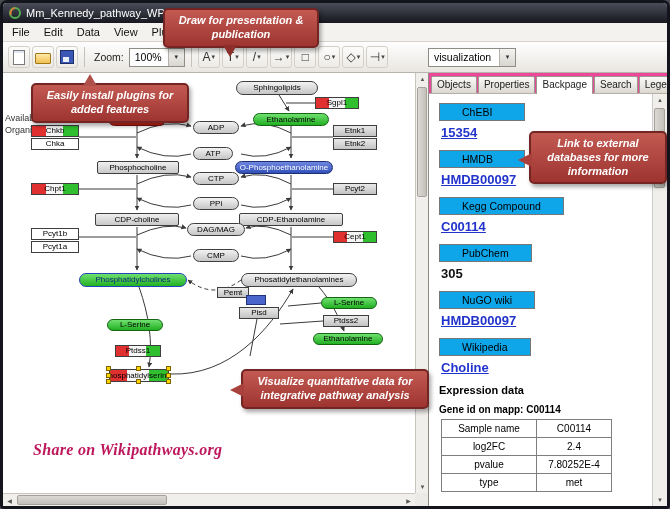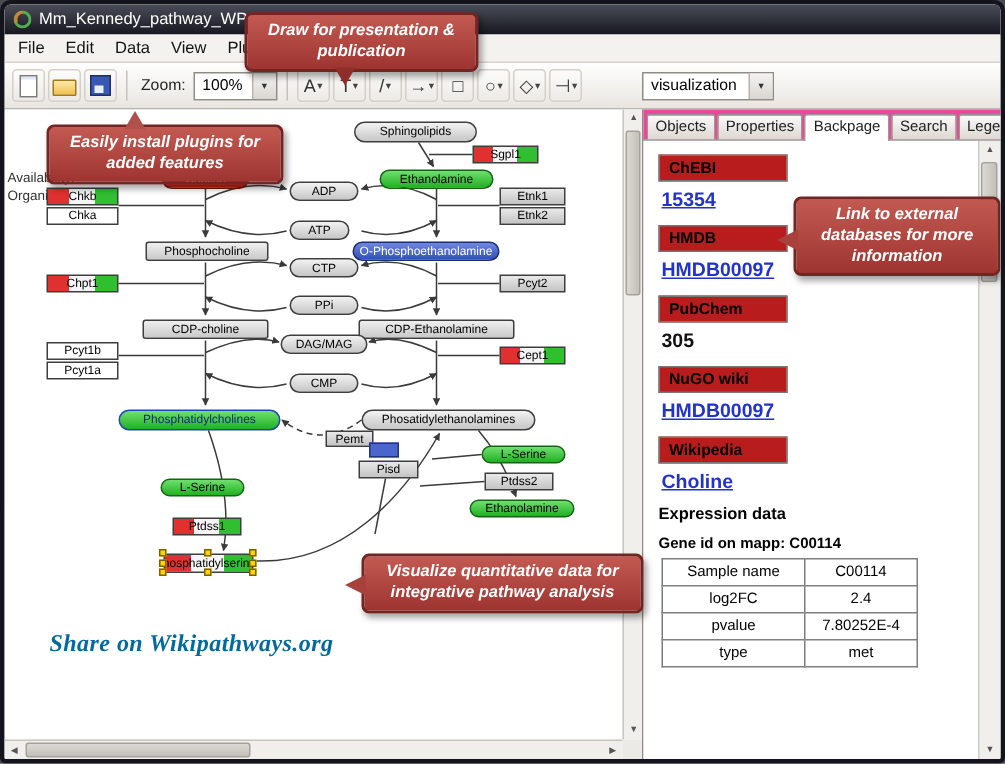--- a/index.html
+++ b/index.html
@@ -38,37 +38,37 @@
   .m-green{border-radius:7px;background:linear-gradient(#6fe06f,#22b022);border-color:#156515;}
   .m-green-pc{border-radius:7px;background:linear-gradient(#6fe06f,#22b022);border-color:#2244bb;color:#0d2a7d;}
   .m-blue{border-radius:7px;background:linear-gradient(#6f86e0,#3050b8);color:#fff;border-color:#1c2f70;}
   .r-gray{border-radius:2px;background:linear-gradient(#efefef,#c9c9c9);}
   .g-white{background:#fff;}
   .g-gray{background:linear-gradient(#e9e9e9,#c3c3c3);}
   .g-col{background:linear-gradient(90deg,#e03030 0 30%,#f5f5f5 30% 68%,#2fbf2f 68%);}
   .g-blue{background:#4a66cc;border-color:#22347a;}
   .handle{position:absolute;width:5px;height:5px;background:#ffd400;border:1px solid #7c6300;z-index:4;box-sizing:border-box;}
   .meta-label{position:absolute;left:2px;font-size:9px;color:#333;z-index:1;white-space:nowrap;}
-  .share-text{position:absolute;left:30px;top:348px;font-size:16px;font-weight:bold;font-style:italic;color:#0369a1;z-index:5;font-family:"Liberation Serif",serif;letter-spacing:.3px;}
+  .share-text{position:absolute;left:30px;top:368px;font-size:16px;font-weight:bold;font-style:italic;color:#be185d;z-index:5;font-family:"Liberation Serif",serif;letter-spacing:.3px;}
   
   .vscroll{position:absolute;top:0;right:0;bottom:13px;width:13px;background:#f1efec;border-left:1px solid #c9c6c0;box-sizing:border-box;}
   .hscroll{position:absolute;left:0;right:13px;bottom:0;height:13px;background:#f1efec;border-top:1px solid #c9c6c0;box-sizing:border-box;}
   .corner{position:absolute;right:0;bottom:0;width:13px;height:13px;background:#eceae6;}
   .sb-arrow{position:absolute;font-size:6px;color:#555;width:13px;height:12px;display:flex;align-items:center;justify-content:center;}
   .thumb{position:absolute;background:linear-gradient(90deg,#dcd9d4,#c3c0ba);border:1px solid #a5a29b;border-radius:2px;box-sizing:border-box;}
   .thumb-h{background:linear-gradient(#dcd9d4,#c3c0ba);}
   
   .sidebar{width:238px;flex:0 0 238px;background:#f4f2ef;border-left:1px solid #8f8c86;display:flex;flex-direction:column;min-height:0;}
   .tabstrip{display:flex;align-items:flex-end;height:21px;flex:0 0 21px;padding:2px 2px 0;gap:1px;background:#ec4899;border-bottom:1px solid #b5b1aa;box-sizing:border-box;}
   .tab{font-size:10px;padding:2px 5px 3px;border:1px solid #9c988f;border-bottom:none;border-radius:2px 2px 0 0;background:linear-gradient(#fafaf9,#dcd8d1);color:#222;white-space:nowrap;}
   .tab.active{background:#fff;position:relative;top:1px;padding-bottom:4px;}
   .sidebar-content{flex:1;background:#fff;position:relative;padding:8px 20px 4px 10px;overflow:hidden;}
   .sb-scroll{position:absolute;top:0;right:0;bottom:0;width:14px;background:#f1efec;border-left:1px solid #ccc;}
   .sec{margin-bottom:9px;}
-  .sec-h{display:inline-block;min-width:86px;border:1px solid #777;background:#b91c1c;font-size:10.5px;font-weight:bold;padding:2px 6px;box-sizing:border-box;color:#000;}
+  .sec-h{display:inline-block;min-width:86px;border:1px solid #777;background:#0ea5e9;font-size:10.5px;font-weight:normal;padding:2px 22px;box-sizing:border-box;color:#000;}
   .sec-v{margin:4px 0 0 2px;font-size:13px;font-weight:bold;}
   .sec-v a{color:#2233cc;text-decoration:underline;cursor:pointer;}
   .sec-v .plain{color:#111;}
   .exp-head{font-weight:bold;font-size:11px;margin:4px 0 2px;color:#000;}
   .geneid{font-weight:bold;font-size:10px;margin:8px 0 4px;color:#000;}
   table.exp{border-collapse:collapse;margin-left:2px;background:#fff;}
   .exp td{border:1px solid #7e7e7e;font-size:10px;padding:2px 4px;text-align:center;height:13px;color:#000;}
   .exp td:first-child{width:86px;}
   .exp td:last-child{width:66px;}
   
@@ -277,20 +277,21 @@
           <span class="tab">Objects</span>
           <span class="tab">Properties</span>
           <span class="tab active">Backpage</span>
           <span class="tab">Search</span>
           <span class="tab">Legend</span>
         </div>
       <div class="sidebar-content">
         <div>
             <div class="sec"><div class="sec-h">ChEBI</div><div class="sec-v"><a class="xref-link">15354</a></div></div>
             <div class="sec"><div class="sec-h">HMDB</div><div class="sec-v"><a class="xref-link">HMDB00097</a></div></div>
+            <div class="sec"><div class="sec-h">Kegg Compound</div><div class="sec-v"><a class="xref-link">C00114</a></div></div>
             <div class="sec"><div class="sec-h">PubChem</div><div class="sec-v"><span class="plain">305</span></div></div>
             <div class="sec"><div class="sec-h">NuGO wiki</div><div class="sec-v"><a class="xref-link">HMDB00097</a></div></div>
             <div class="sec"><div class="sec-h">Wikipedia</div><div class="sec-v"><a class="xref-link">Choline</a></div></div>
           </div>
         <div class="exp-head">Expression data</div>
         <div class="geneid">Gene id on mapp: C00114</div>
         <table class="exp">
           <tbody>
               <tr>
                 <td>Sample name</td>

